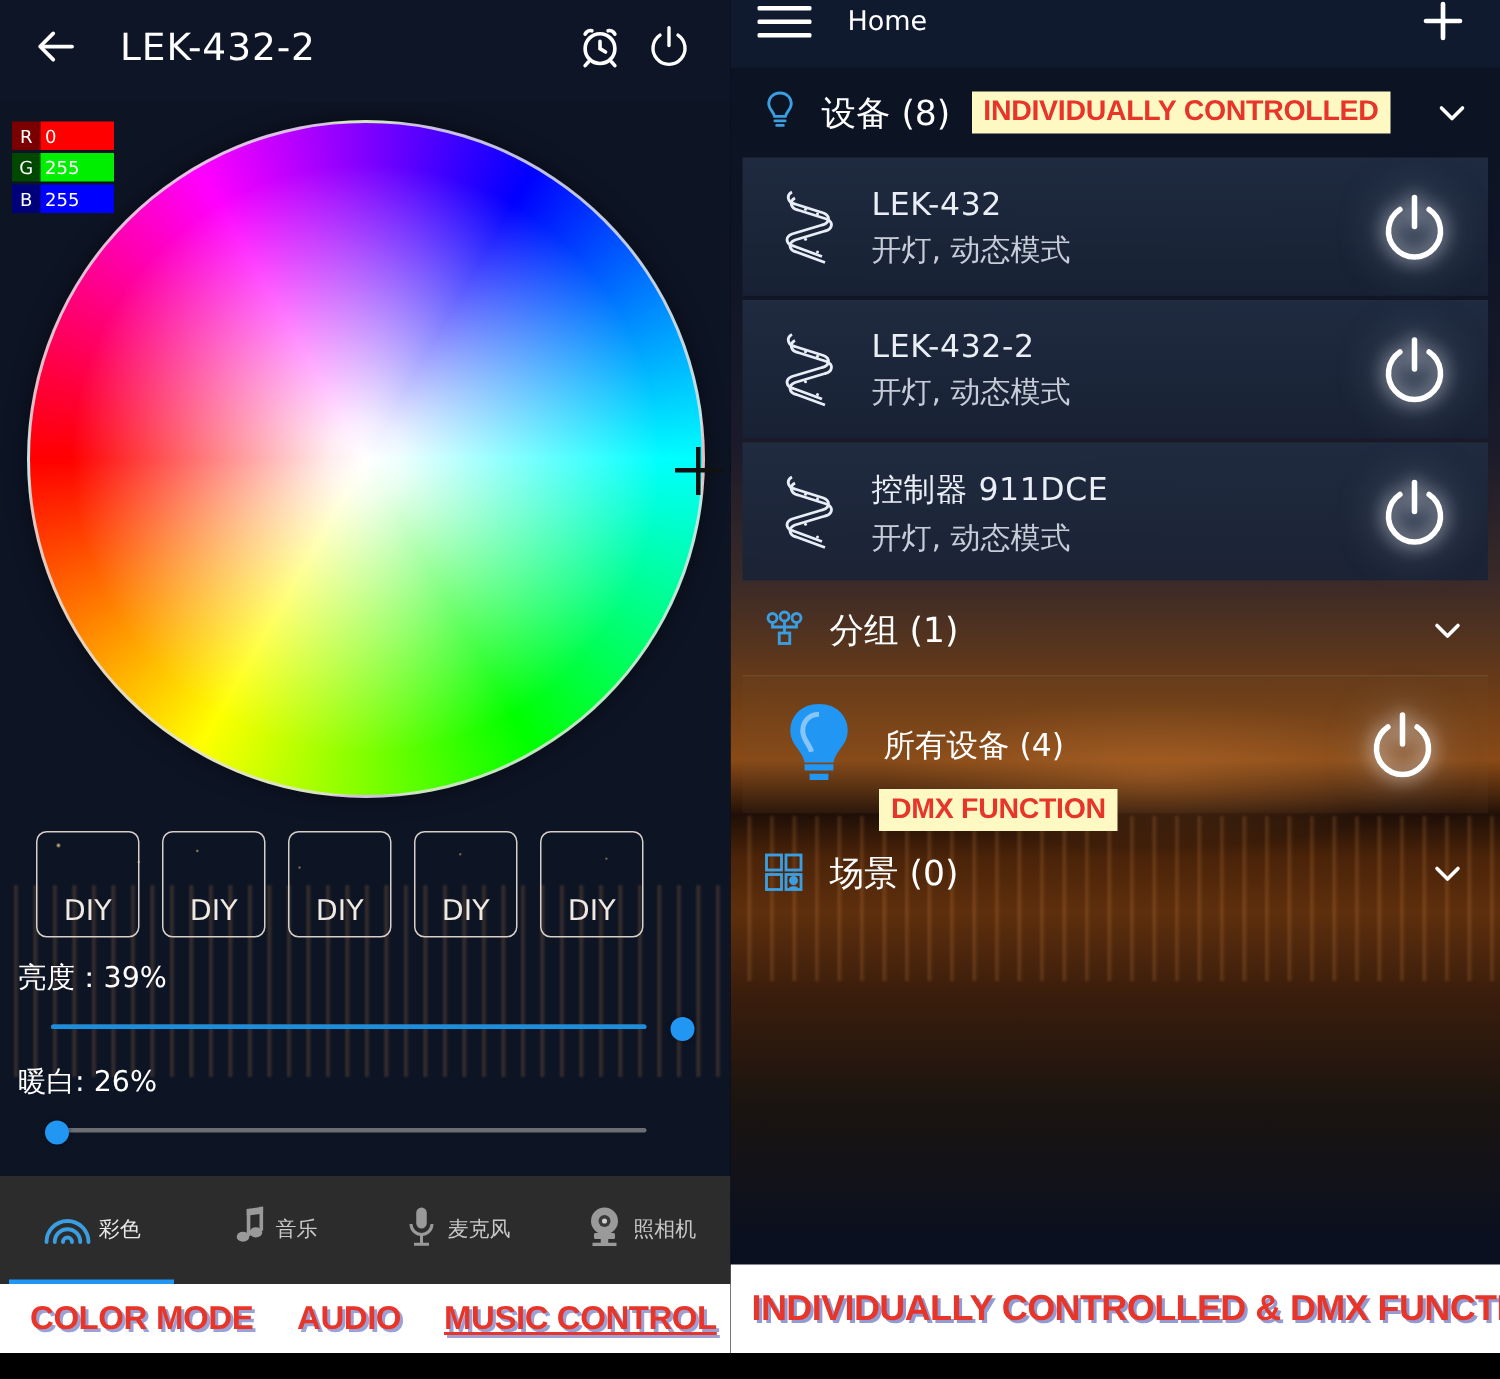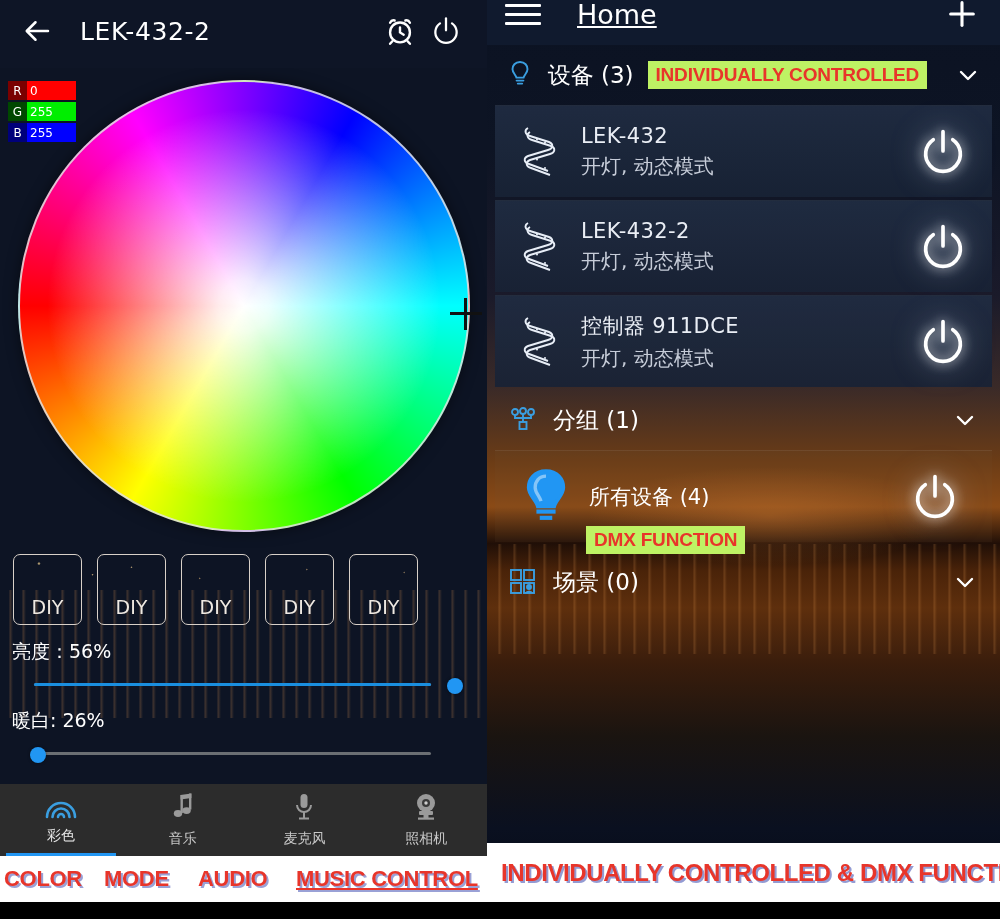--- a/index.html
+++ b/index.html
@@ -101,21 +101,21 @@
   }
   .wheel-cursor{
     position:absolute; left:432px; top:218px; width:32px; height:32px; z-index:8; cursor:grab;
   }
   .wheel-cursor::before,.wheel-cursor::after{
     content:""; position:absolute; background:#111;
   }
   .wheel-cursor::before{ left:14px; top:0; width:3px; height:32px; }
   .wheel-cursor::after{ top:14px; left:0; height:3px; width:32px; }
 
-  .diy-row{ position:relative; z-index:5; display:flex; gap:15px; padding:0 13px; margin-top:6px; }
+  .diy-row{ position:relative; z-index:5; display:flex; gap:15px; padding:0 24px; margin-top:6px; }
   .diy{
     width:69px; height:71px; border:1.6px solid #d8d0c8; border-radius:7px;
     display:flex; align-items:flex-end; justify-content:center; padding-bottom:6px;
     color:#efe9e2; font-size:19px; cursor:pointer; background:transparent;
     font-family:"DejaVu Sans", sans-serif;
   }
 
   .slider-block{ position:relative; z-index:5; padding:0 12px; }
   .slider-label{ color:#fff; font-size:19px; margin-top:14px; margin-bottom:11px; font-family:"DejaVu Sans", sans-serif; }
   .slider{ position:relative; height:18px; margin-bottom:4px; }
@@ -124,21 +124,21 @@
   .knob{
     position:absolute; top:2px; width:16px; height:16px; border-radius:50%;
     background:#2196f3; box-shadow:0 0 3px rgba(0,0,0,.5); cursor:pointer;
   }
 
   .tabbar{
     position:relative; z-index:6; margin-top:auto;
     height:72px; background:#2c2c2c; display:flex;
   }
   .tab{
-    flex:1; display:flex; flex-direction:column; align-items:center; justify-content:center;
+    flex:1; display:flex; flex-direction:row; align-items:center; justify-content:center;
     gap:4px; cursor:pointer; position:relative;
   }
   .tab .tlabel{ color:#c8c8c8; font-size:14px; font-family:"DejaVu Sans", sans-serif; }
   .tab.active .tlabel{ color:#e9e9e9; }
   .tab.active::after{
     content:""; position:absolute; left:6px; right:6px; bottom:0; height:3px; background:#2196f3;
   }
 
   .annot-bar-left{
     position:relative; z-index:6; height:46px; background:#fff;
@@ -178,34 +178,34 @@
       rgba(255,170,90,.20) 12px, rgba(255,150,60,0) 15px);
     filter:blur(.6px);
   }
 
   .rp-header{
     position:relative; z-index:5; height:62px; background:#101a2e;
     display:flex; align-items:center; padding:0 18px;
   }
   .hamburger{ width:36px; height:30px; display:flex; flex-direction:column; justify-content:center; gap:6px; cursor:pointer; }
   .hamburger span{ display:block; height:3px; background:#fff; border-radius:1px; }
-  .rp-title{ color:#fff; font-size:27px; margin-left:36px; flex:1; font-family:"DejaVu Sans", sans-serif;text-decoration:underline; }
+  .rp-title{ color:#fff; font-size:18px; margin-left:24px; flex:1; font-family:"DejaVu Sans", sans-serif; }
   .plus-btn{ width:40px; height:40px; display:flex; align-items:center; justify-content:center; cursor:pointer; }
 
   .section-head{
     position:relative; z-index:5; height:60px; display:flex; align-items:center;
     padding:0 20px; gap:14px;
   }
   .sec-icon{ width:32px; display:flex; align-items:center; justify-content:center; }
   .sec-title{ color:#fff; font-size:23px; font-family:"DejaVu Sans", sans-serif; white-space:nowrap; }
   .sec-spacer{ flex:1; }
   .chevron{ width:30px; display:flex; align-items:center; justify-content:center; cursor:pointer; }
 
   .hl-annot{
-    background:#bef264; padding:3px 8px; display:inline-flex; align-items:center;
+    background:#fef9c3; padding:3px 8px; display:inline-flex; align-items:center;
     color:#e8352a; font-weight:bold; font-size:19px; letter-spacing:-.2px;
     font-family:"Liberation Sans", sans-serif; white-space:nowrap;
   }
 
   .device-list{ position:relative; z-index:5; padding:0 8px; }
   .device-row{
     position:relative; display:flex; align-items:center; gap:18px;
     height:92px; padding:0 18px; margin-bottom:3px; cursor:pointer;
     background:linear-gradient(to bottom, rgba(32,44,66,.92), rgba(24,34,53,.92));
     border-top:1px solid rgba(255,255,255,.05);
@@ -302,21 +302,21 @@
 
     <div class="diy-row">
       <div class="diy">DIY</div>
       <div class="diy">DIY</div>
       <div class="diy">DIY</div>
       <div class="diy">DIY</div>
       <div class="diy">DIY</div>
     </div>
 
     <div class="slider-block">
-      <div class="slider-label">亮度：56%</div>
+      <div class="slider-label">亮度：39%</div>
       <div class="slider">
         <div class="track"></div>
         <div class="fill" style="right:44px;"></div>
         <div class="knob" style="left:435px;"></div>
       </div>
 
       <div class="slider-label">暖白: 26%</div>
       <div class="slider">
         <div class="track"></div>
         <div class="knob" style="left:18px;"></div>
@@ -368,21 +368,21 @@
               <rect x="7" y="25.5" width="16" height="2.2"></rect>
             <circle cx="15" cy="11" r="4" fill="#3a3a3a"></circle>
               <circle cx="15" cy="11" r="1.7" fill="#d0d0d0"></circle>
           </svg>
         </span>
         <span class="tlabel">照相机</span>
       </div>
     </div>
 
     <div class="annot-bar-left" style="position:absolute; bottom:0; left:0; right:0;">
-      <span class="annot-red" style="position:absolute; left:4px;">COLOR</span>
+      <span class="annot-red" style="position:absolute; left:20px;">COLOR</span>
       <span class="annot-red" style="position:absolute; left:104px;">MODE</span>
       <span class="annot-red" style="position:absolute; left:198px;">AUDIO</span>
       <span class="annot-red" style="position:absolute; left:296px;text-decoration:underline;">MUSIC CONTROL</span>
     </div>
   </div>
 
   <div class="right-panel">
     <div class="rp-bg"></div>
 
     <div class="rp-header">
@@ -401,21 +401,21 @@
     </div>
 
     <div class="section-head">
       <div class="sec-icon">
         <svg width="26" height="30" viewBox="0 0 24 30" fill="none" stroke="#3a9ee0" stroke-width="1.9" stroke-linecap="round">
           <path d="M12 2 C7 2 4.5 5.6 4.5 9.2 C4.5 12.6 7.6 14.4 8.4 17.6 L15.6 17.6 C16.4 14.4 19.5 12.6 19.5 9.2 C19.5 5.6 17 2 12 2 Z"></path>
           <line x1="8.6" y1="20.6" x2="15.4" y2="20.6"></line>
           <line x1="9.8" y1="23.6" x2="14.2" y2="23.6"></line>
         </svg>
       </div>
-      <div class="sec-title">设备 (3)</div>
+      <div class="sec-title">设备 (8)</div>
       <div class="hl-annot">INDIVIDUALLY CONTROLLED</div>
       <div class="sec-spacer"></div>
       <div class="chevron">
         <svg width="24" height="24" viewBox="0 0 24 24" fill="none" stroke="#fff" stroke-width="2.4" stroke-linecap="round" stroke-linejoin="round">
           <polyline points="5,9 12,16 19,9"></polyline>
         </svg>
       </div>
     </div>
 
     <div class="device-list">

